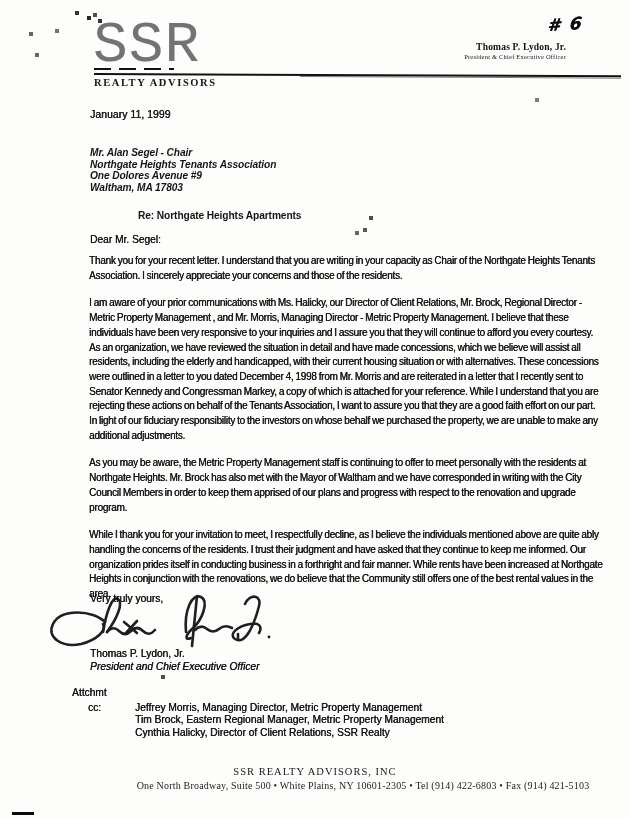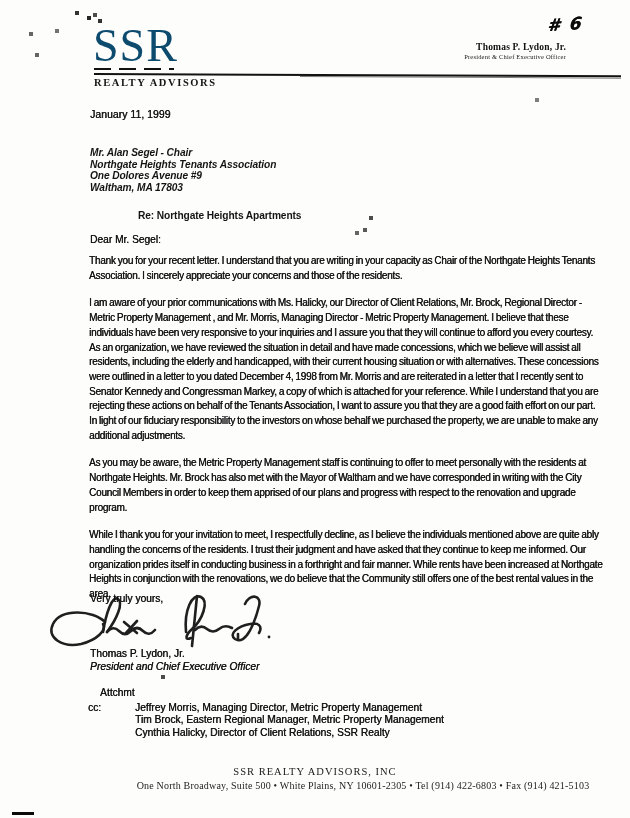--- a/index.html
+++ b/index.html
@@ -15,23 +15,23 @@
   .txt{text-shadow:0.35px 0 0 currentColor;}
   
   .handwritten{
     left:548px;top:14px;
     font:bold italic 17px "DejaVu Sans", sans-serif;
     transform:skewX(-10deg) rotate(-4deg);
     letter-spacing:2px;color:#0c0c0c;
   }
   .logo{
     left:93px;top:24px;
-    font-family:Liberation Serif, serif;
-    font-size:46px;line-height:44px;letter-spacing:1px;
-    color:#0c4a6e;
+    font-family:Liberation Mono, monospace;
+    font-size:58px;line-height:44px;letter-spacing:1px;
+    color:#737373;
   }
   .logo-dashes{
     left:94px;top:68px;width:80px;height:2px;
     background:repeating-linear-gradient(90deg,#111 0 17px,transparent 17px 25px);
   }
   .header-rule{
     left:94px;top:73px;width:527px;height:2px;background:#121212;
     transform:rotate(0.25deg);transform-origin:left center;
   }
   .header-rule2{
@@ -50,21 +50,21 @@
   .date{left:90px;top:108px;font-size:10.5px;}
   .recipient{left:90px;top:147px;font-size:10.2px;line-height:11.5px;font-weight:bold;letter-spacing:-0.1px;font-style:italic;}
   .subject{left:90px;top:210px;font-size:10.2px;font-weight:bold;letter-spacing:-0.1px;padding-left:48px;}
   .salutation{left:90px;top:234px;font-size:10.2px;}
   .paragraphs{left:89px;top:254px;width:516px;font-size:10px;line-height:14.7px;letter-spacing:-0.25px;word-spacing:-0.5px;text-align:left;}
   .paragraphs p{margin:0 0 13px 0;}
   .closing{left:90px;top:593px;font-size:10.2px;}
   .sig-svg{left:45px;top:592px;}
   .signer-name{left:90px;top:648px;font-size:10.2px;}
   .signer-title{left:90px;top:661px;font-size:10.2px;font-style:italic;}
-  .attachment{left:100px;top:687px;font-size:10.2px;}
+  .attachment{left:72px;top:687px;font-size:10.2px;}
   .cc-label{left:88px;top:702px;font-size:10.2px;}
   .cc-list{left:135px;top:702px;font-size:10.2px;line-height:12.4px;}
   
   .footer-company{left:0;top:766px;width:630px;text-align:center;
     font-family:"Liberation Serif", serif;font-size:10.5px;letter-spacing:1px;color:#191919;}
   .footer-address{left:0;top:780px;width:630px;text-align:center;
     font-family:"Liberation Serif", serif;font-size:10px;letter-spacing:.2px;color:#1c1c1c;padding-left:48px;}
   .bottom-dash{left:12px;top:812px;width:22px;height:3px;background:#0a0a0a;}
   .speckles{left:0;top:0;width:2px;height:2px;background:transparent;
     box-shadow:

